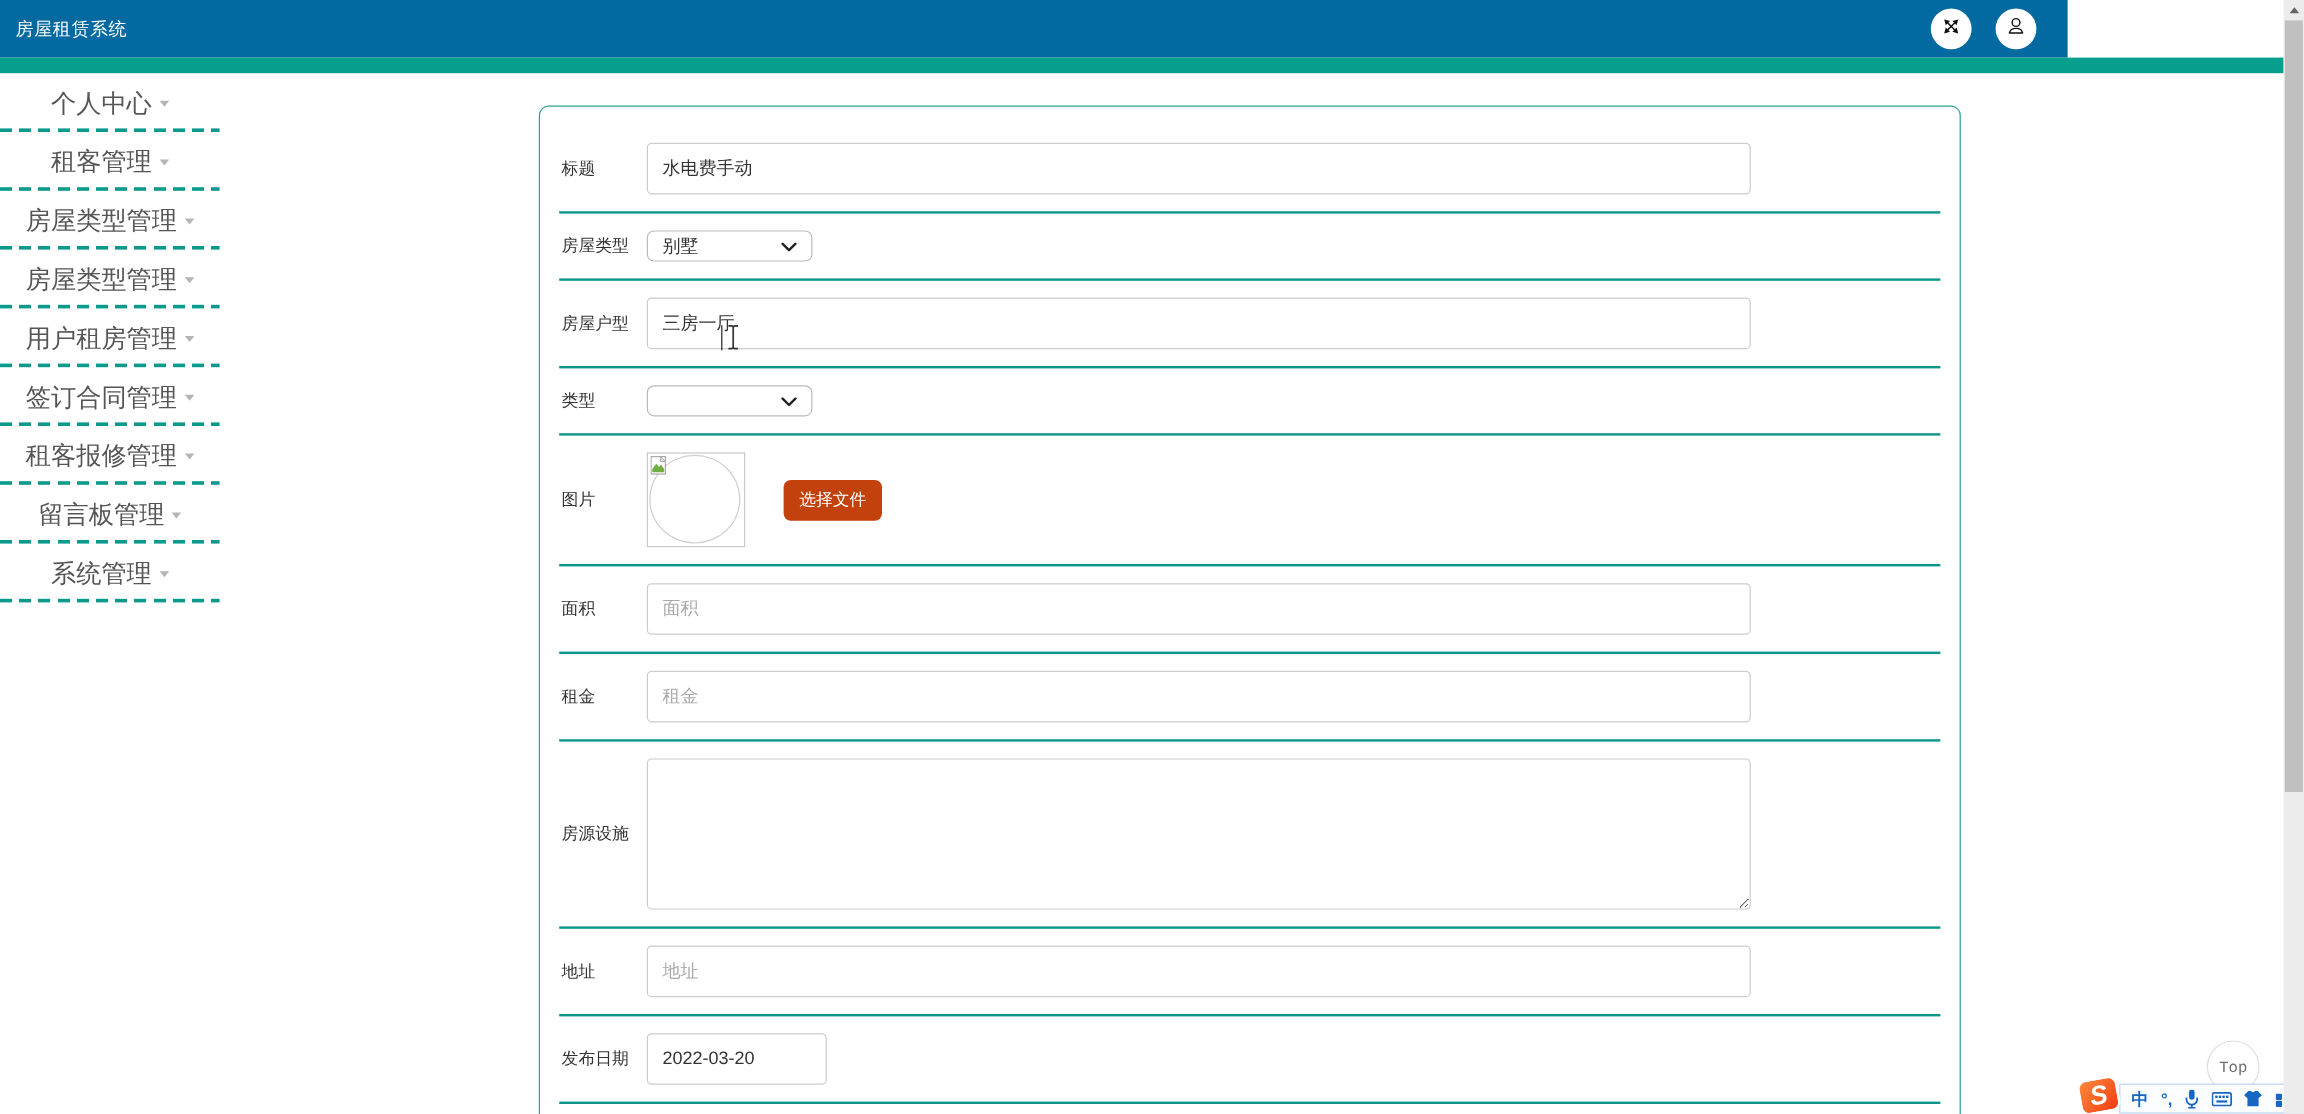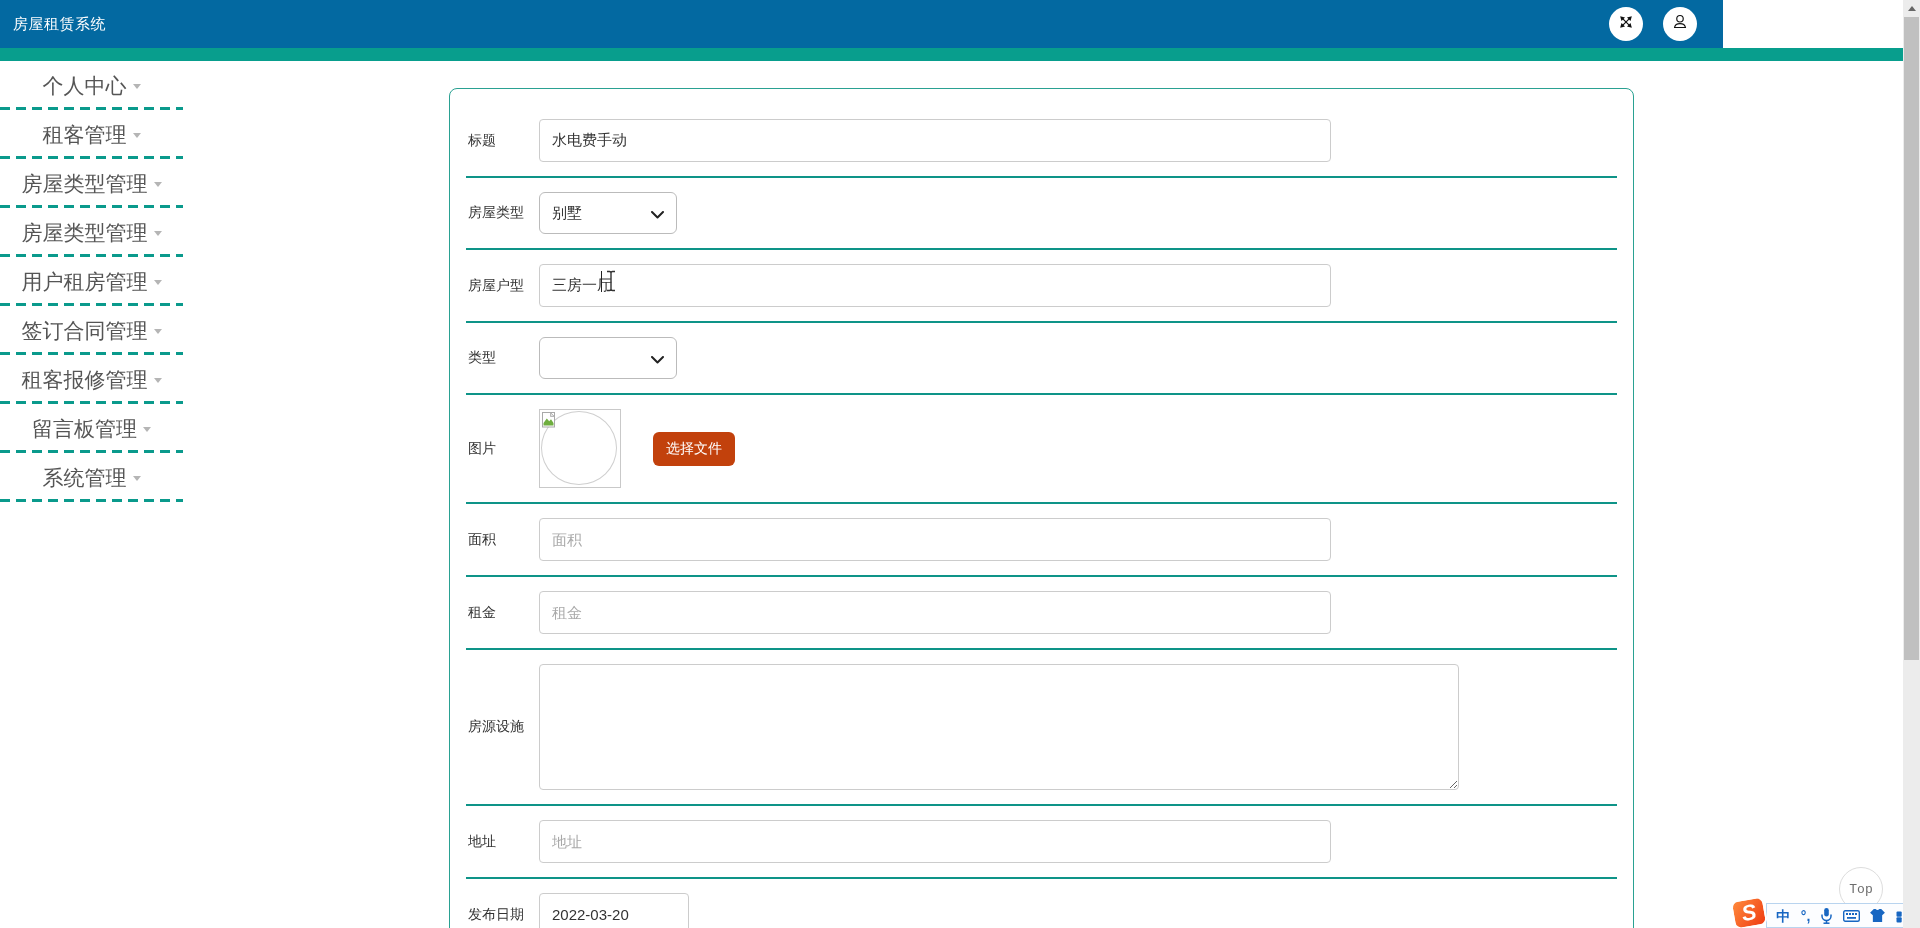--- a/index.html
+++ b/index.html
@@ -22,25 +22,25 @@
   .side-item:after { content:""; position:absolute; left:0; bottom:0; width:183px; height:3px;
      background:repeating-linear-gradient(90deg,#0a9a8c 0 10px,transparent 10px 16px); }
   .side-caret { width:0; height:0; border-left:4px solid transparent; border-right:4px solid transparent;
                 border-top:5px solid #b5b5b5; margin-left:6px; margin-top:2px; }
 
   
   .panel { position:absolute; left:449px; top:88px; width:1185px; height:1100px;
            border:1px solid #2aa192; border-radius:8px; background:#fff; padding:16px 16px 0 16px; }
   .frow { display:flex; align-items:center; padding:14px 0; border-bottom:2px solid #0e9488; }
   .flabel { flex:0 0 73px; padding-left:2px; font-size:14px; font-weight:normal; color:#333; }
-  .tinput { width:792px; height:43px; border:1px solid #ccc; border-radius:4px;
+  .tinput { width:920px; height:43px; border:1px solid #ccc; border-radius:4px;
             padding:0 12px; font-size:15px; color:#333; outline:none;
             font-family:"Liberation Sans","DejaVu Sans",sans-serif; }
   .tinput::placeholder { color:#a9a9a9; }
-  .sel { width:138px; height:42px; border:1px solid #bbb; border-radius:6px; background:#fff;
+  .sel { width:138px; height:26px; border:1px solid #bbb; border-radius:6px; background:#fff;
          display:flex; align-items:center; padding:0 12px; font-size:15px; color:#333; cursor:pointer; }
   .sel .chev { margin-left:auto; }
   .date-input { width:150px; }
   .tarea { width:920px; height:126px; border:1px solid #ccc; border-radius:4px; resize:both;
            padding:8px 12px; font-size:15px; color:#333; outline:none;
            font-family:"Liberation Sans","DejaVu Sans",sans-serif; }
 
   
   .img-box { width:82px; height:79px; border:1px solid #c9c9c9; position:relative; background:#fff; }
   .img-circle { position:absolute; left:1px; top:1px; width:76px; height:74px;

